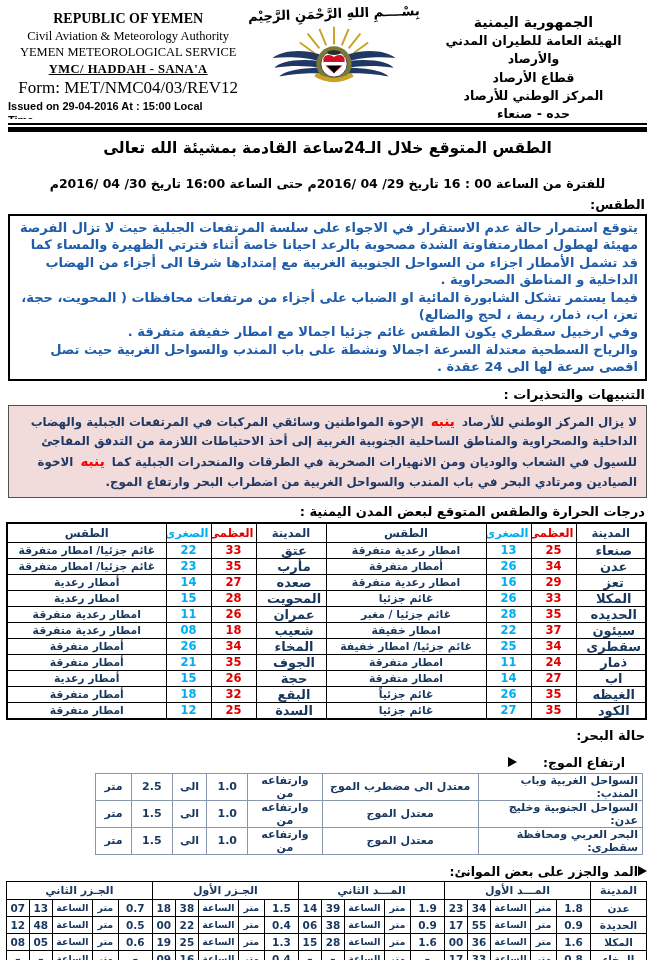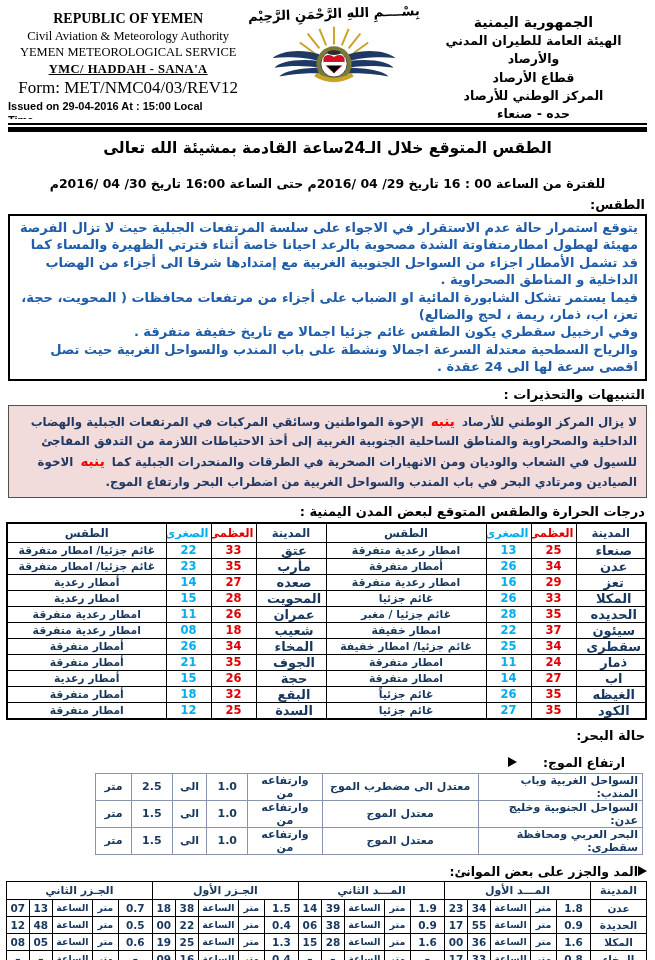--- a/index.html
+++ b/index.html
@@ -131,21 +131,21 @@
   <div class="rule-thin"></div>
   <div class="rule-thick"></div>
 
   <div class="title">الطقس المتوقع خلال الـ24ساعة القادمة بمشيئة الله تعالى</div>
   <div class="subtitle">للفترة من الساعة  00 : 16 تاريخ 29/ 04 /2016م حتى الساعة  16:00 تاريخ  30/ 04 /2016م</div>
 
   <div class="sec-label">الطقس:</div>
   <div class="weather-box">
     <div>يتوقع استمرار حالة عدم الاستقرار في الاجواء على سلسة المرتفعات الجبلية  حيث لا تزال الفرصة مهيئة  لهطول امطارمتفاوتة الشدة مصحوبة بالرعد احيانا خاصة أثناء فترتي الظهيرة والمساء كما قد تشمل الأمطار اجزاء من السواحل الجنوبية الغربية  مع إمتدادها شرقا الى أجزاء من الهضاب الداخلية و المناطق الصحراوية .</div>
     <div>فيما يستمر تشكل الشابورة المائية او الضباب  على أجزاء من مرتفعات محافظات  ( المحويت، حجة، تعز، اب، ذمار، ريمة ، لحج والضالع)</div>
-    <div>وفي ارخبيل سقطري يكون الطقس غائم جزئيا  اجمالا مع تاريخ خفيفة متفرقة .</div>
+    <div>وفي ارخبيل سقطري يكون الطقس غائم جزئيا  اجمالا مع امطار خفيفة متفرقة .</div>
     <div>والرياح  السطحية  معتدلة  السرعة اجمالا ونشطة على باب المندب والسواحل الغربية  حيث تصل اقصى سرعة لها الى  24 عقدة .</div>
   </div>
 
   <div class="sec-label">التنبيهات والتحذيرات :</div>
   <div class="warn-box">
     <span><span>لا يزال المركز الوطني للأرصاد  </span><span class="red-word">ينبه</span><span>  الإخوة المواطنين وسائقي المركبات في المرتفعات الجبلية والهضاب الداخلية والصحراوية  والمناطق الساحلية الجنوبية الغربية إلى أخذ الاحتياطات اللازمة من التدفق المفاجئ للسيول في الشعاب والوديان ومن الانهيارات الصخرية في الطرقات والمنحدرات الجبلية  كما  </span><span class="red-word">ينبه</span><span> الاخوة الصيادين ومرتادي البحر في باب المندب والسواحل الغربية من اضطراب البحر وارتفاع الموج.</span></span>
   </div>
 
   <div class="sec-label">درجات الحرارة والطقس المتوقع لبعض المدن اليمنية :</div>
   <table class="temp">

